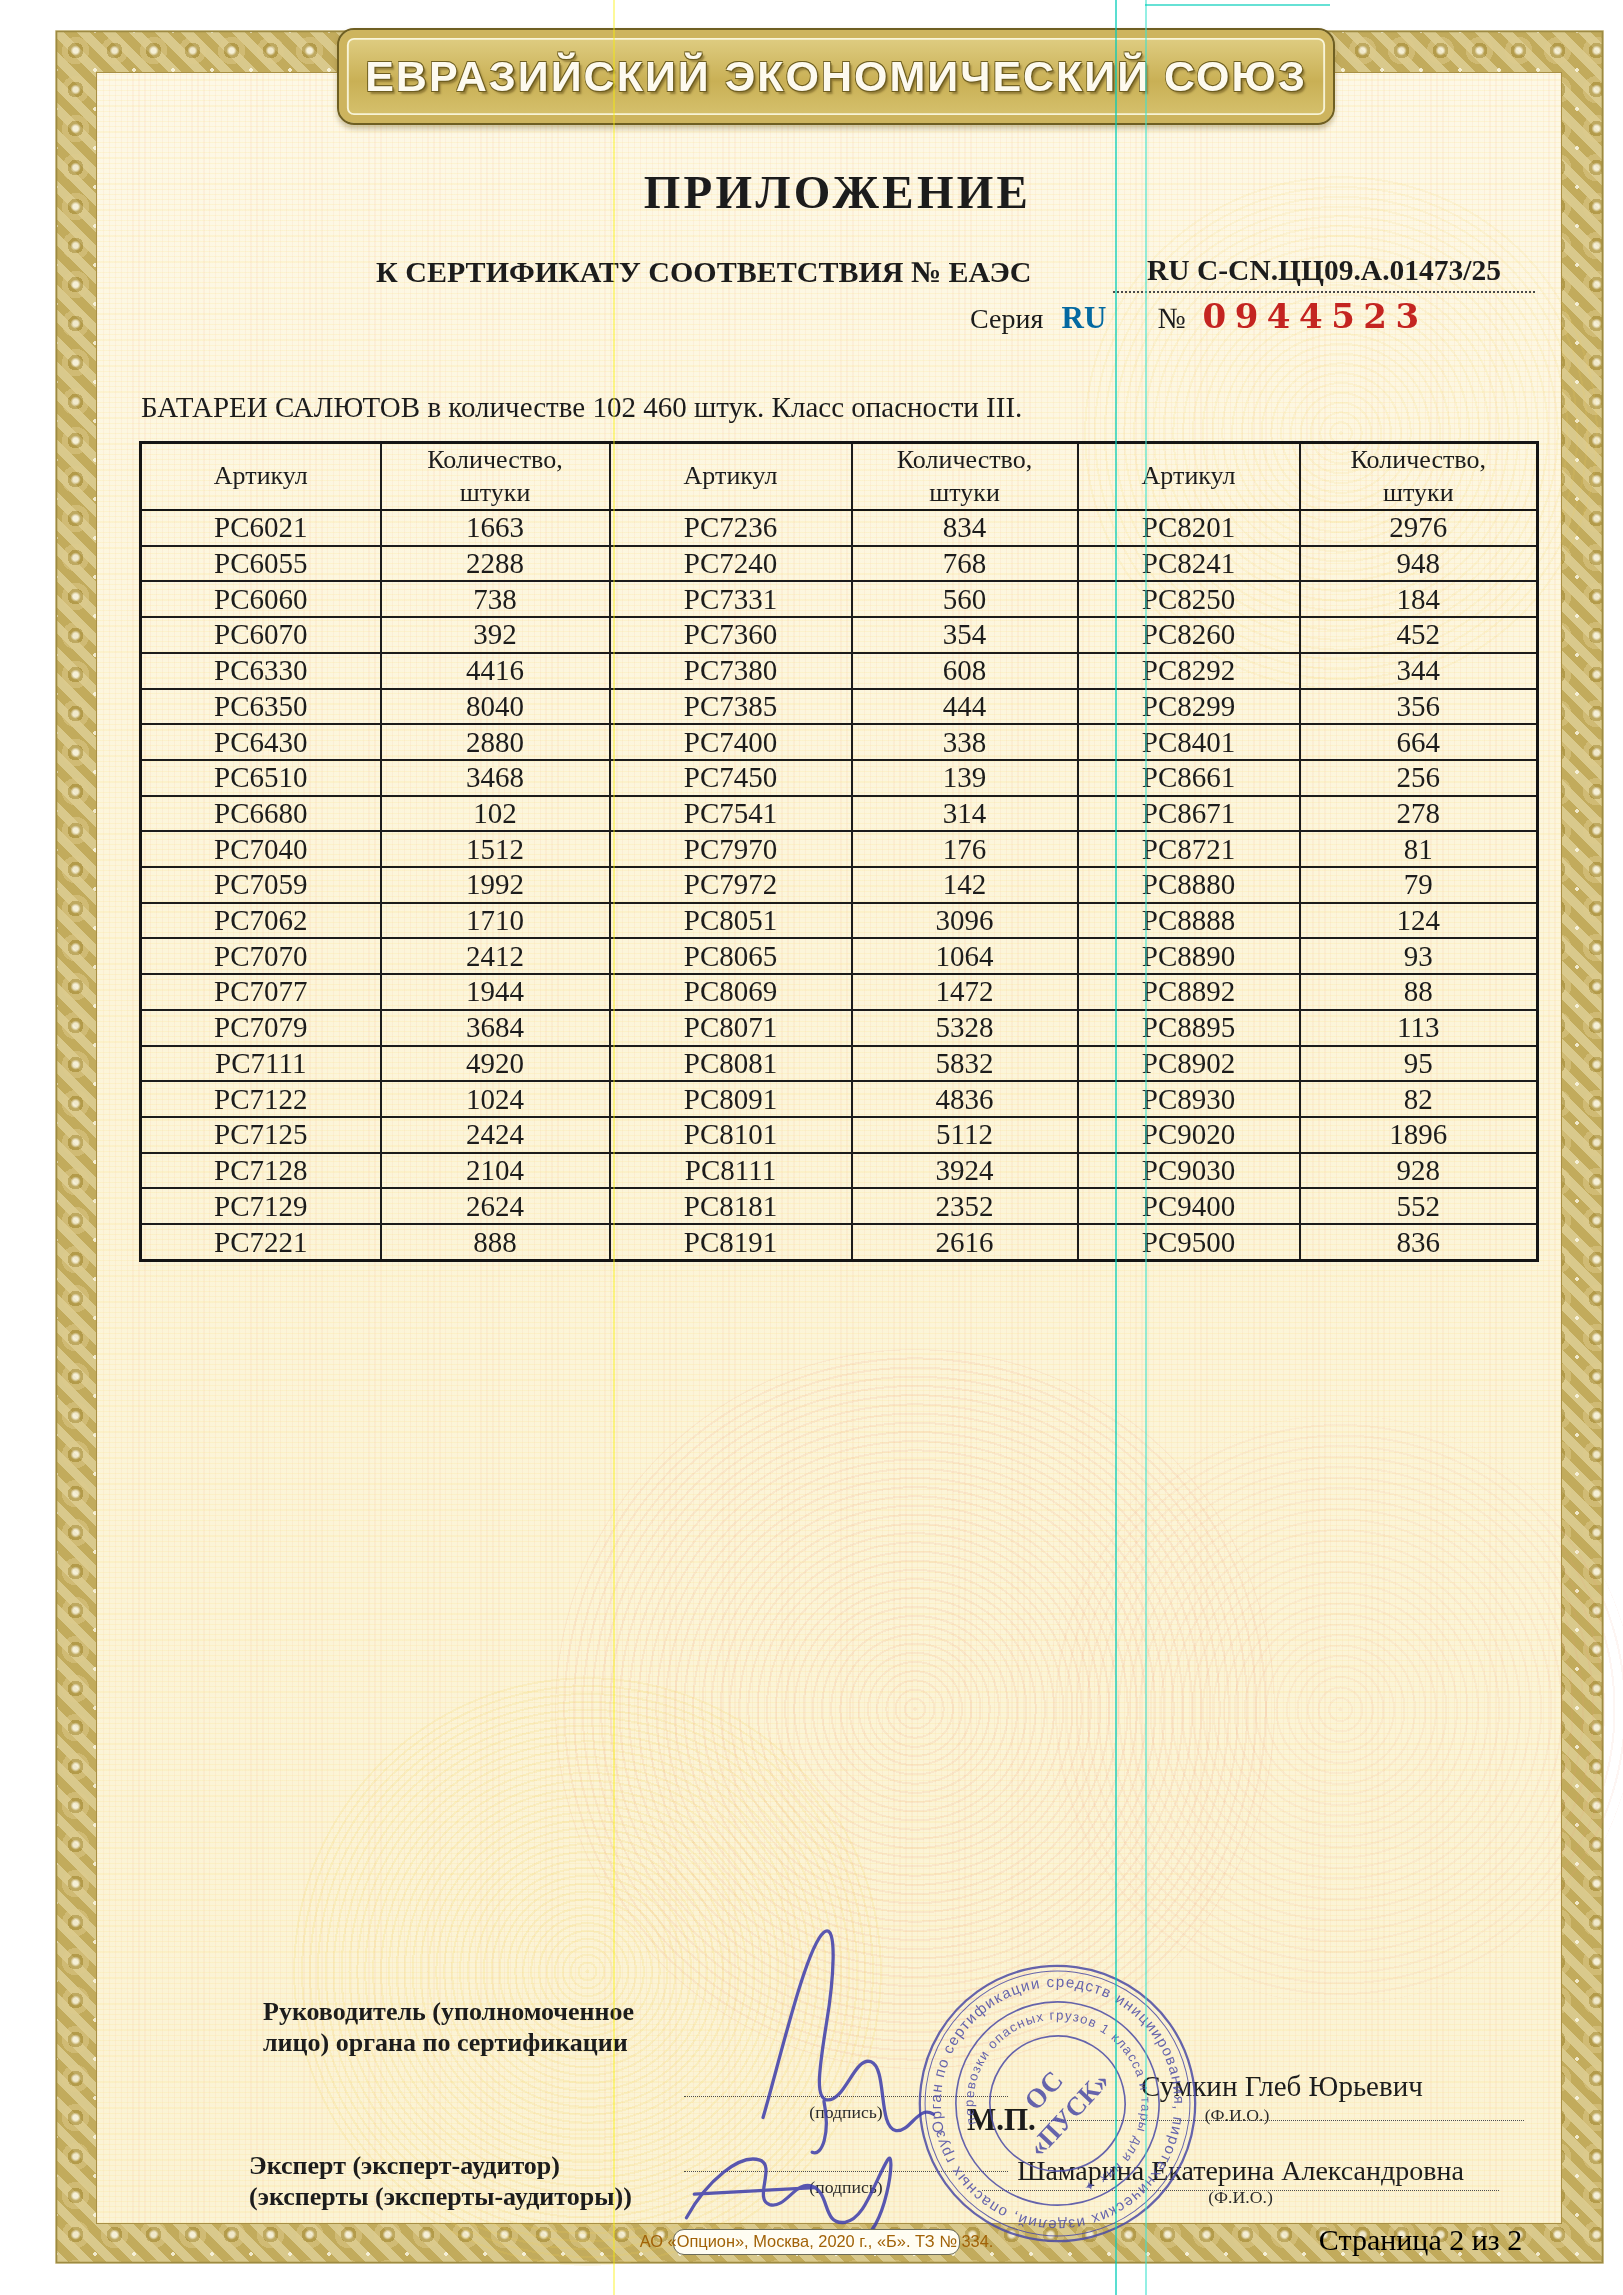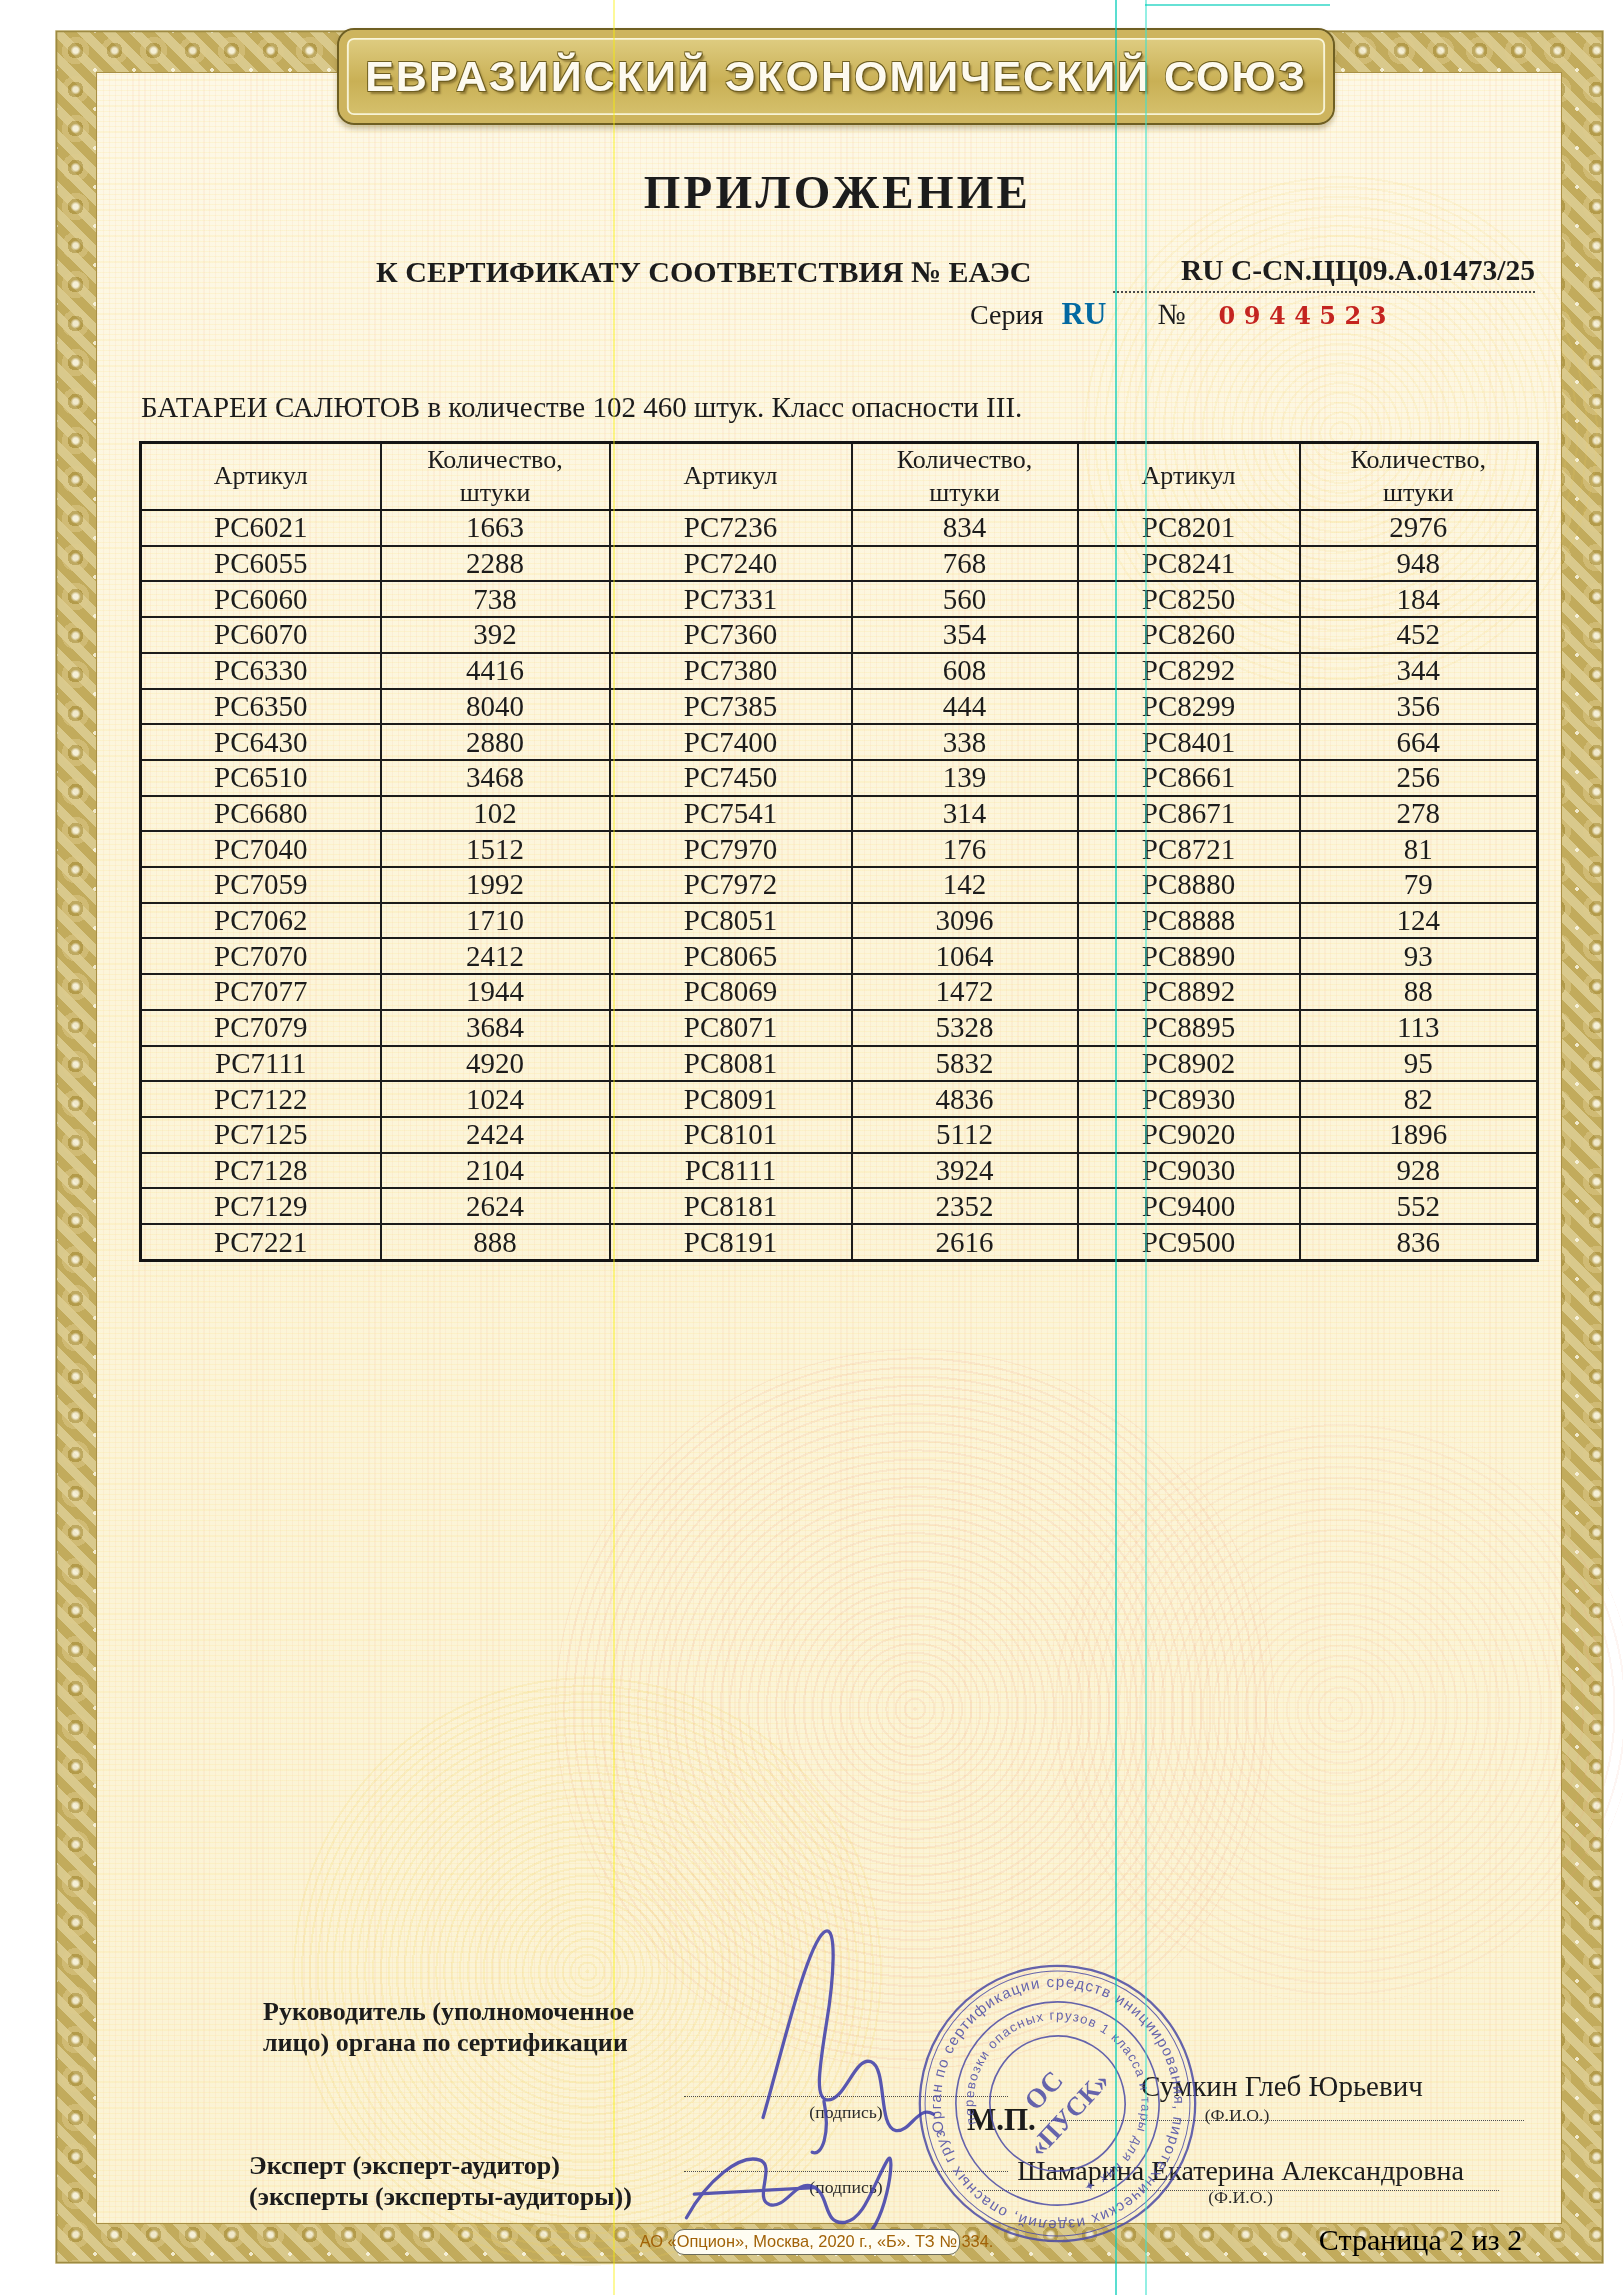--- a/index.html
+++ b/index.html
@@ -43,27 +43,27 @@
     display:flex; align-items:center; justify-content:center;
     font-family:"Liberation Sans", sans-serif; font-weight:700; font-size:43px; letter-spacing:2px;
     color:#fdfaef;
     text-shadow:1.3px 1.3px 0 #6e5e20, -0.7px -0.7px 0 #6e5e20, 0.7px -0.7px 0 #6e5e20, -0.7px 0.7px 0 #6e5e20, 2.6px 3.3px 2px rgba(90,70,20,0.5);
     white-space:nowrap;
   }
   
   .appendix-title{position:absolute; left:139px; top:165px; width:1397px; text-align:center;
     font-size:47px; font-weight:700; letter-spacing:3.3px;}
   .cert-line{position:absolute; left:376px; top:255px; font-size:30px; font-weight:700; white-space:nowrap;}
-  .cert-number{position:absolute; left:1113px; top:254px; width:422px; text-align:right;
+  .cert-number{position:absolute; left:1113px; top:254px; width:422px; text-align:center;
     font-size:29.5px; font-weight:700; border-bottom:2px dotted #4a4a4a; padding-bottom:3.9px; white-space:nowrap;}
   .series-row{position:absolute; left:970px; top:296px; font-size:28px; white-space:nowrap;}
   .series-value{color:#0369a1; font-weight:700; font-size:31px; margin-left:18.3px;}
   .number-sign{margin-left:51px; font-size:29.5px;}
-  .form-number{color:#c42420; font-weight:700; font-size:24px; letter-spacing:8.5px;
-    font-family:"DejaVu Serif", serif; margin-left:33px;}
+  .form-number{color:#c42420; font-weight:700; font-size:34px; letter-spacing:8.5px;
+    font-family:"DejaVu Serif", serif; margin-left:17px;}
   .product-line{position:absolute; left:141px; top:391px; font-size:29px; white-space:nowrap;}
   
   table.qty{position:absolute; left:139px; top:441px; width:1397px; height:821px;
     border-collapse:collapse; table-layout:fixed;}
   table.qty th, table.qty td{border:2px solid #1c1c1c; padding:0; text-align:center; vertical-align:middle;
     font-weight:400; background:transparent;}
   table.qty{border:3.3px solid #151515;}
   table.qty thead th{height:65px; font-size:26px; border-bottom:2.6px solid #151515; line-height:1.25;}
   table.qty td{font-size:29px; line-height:1;}
   

